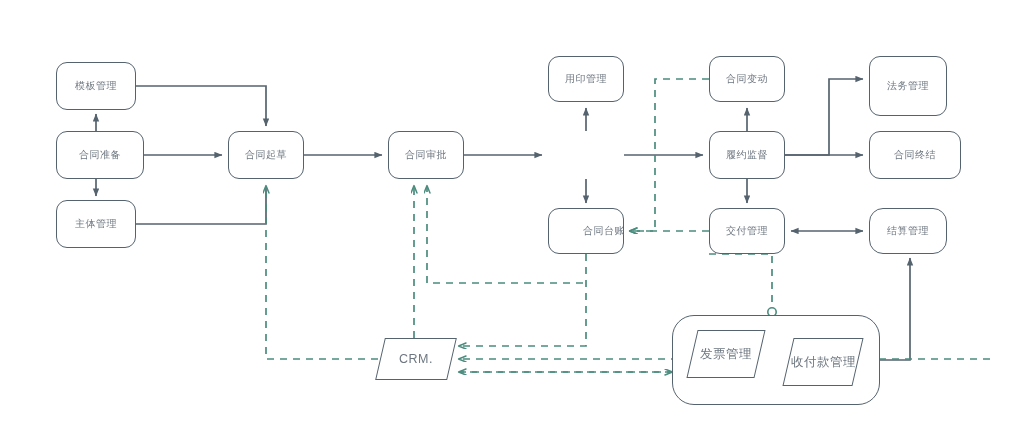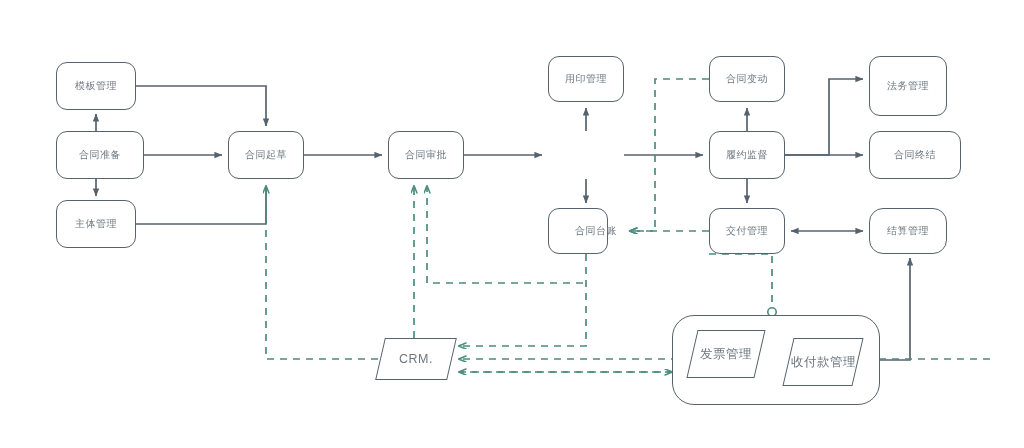--- a/index.html
+++ b/index.html
@@ -99,21 +99,21 @@
   </svg>
 
   <div class="group" style="left:672px;top:315px;width:208px;height:90px;"></div>
 
   <div class="node" style="left:56px;top:62px;width:80px;height:48px;">模板管理</div>
   <div class="node" style="left:56px;top:131px;width:88px;height:48px;">合同准备</div>
   <div class="node" style="left:56px;top:200px;width:80px;height:48px;">主体管理</div>
   <div class="node" style="left:228px;top:131px;width:76px;height:48px;">合同起草</div>
   <div class="node" style="left:388px;top:131px;width:76px;height:48px;">合同审批</div>
   <div class="node" style="left:548px;top:56px;width:76px;height:46px;">用印管理</div>
-  <div class="node" style="left:548px;top:208px;width:60px;height:46px;padding-left:36px;">合同台账</div>
+  <div class="node" style="left:548px;top:208px;width:76px;height:46px;padding-left:36px;">合同台账</div>
   <div class="node" style="left:709px;top:131px;width:76px;height:48px;">履约监督</div>
   <div class="node" style="left:709px;top:56px;width:76px;height:46px;">合同变动</div>
   <div class="node" style="left:709px;top:208px;width:76px;height:46px;">交付管理</div>
   <div class="node" style="left:869px;top:56px;width:78px;height:60px;">法务管理</div>
   <div class="node" style="left:869px;top:131px;width:92px;height:48px;">合同终结</div>
   <div class="node" style="left:869px;top:208px;width:78px;height:46px;border-radius:14px;">结算管理</div>
 
   <div class="para" style="left:380px;top:338px;width:72px;height:42px;">
     <span>CRM.</span>
   </div>

